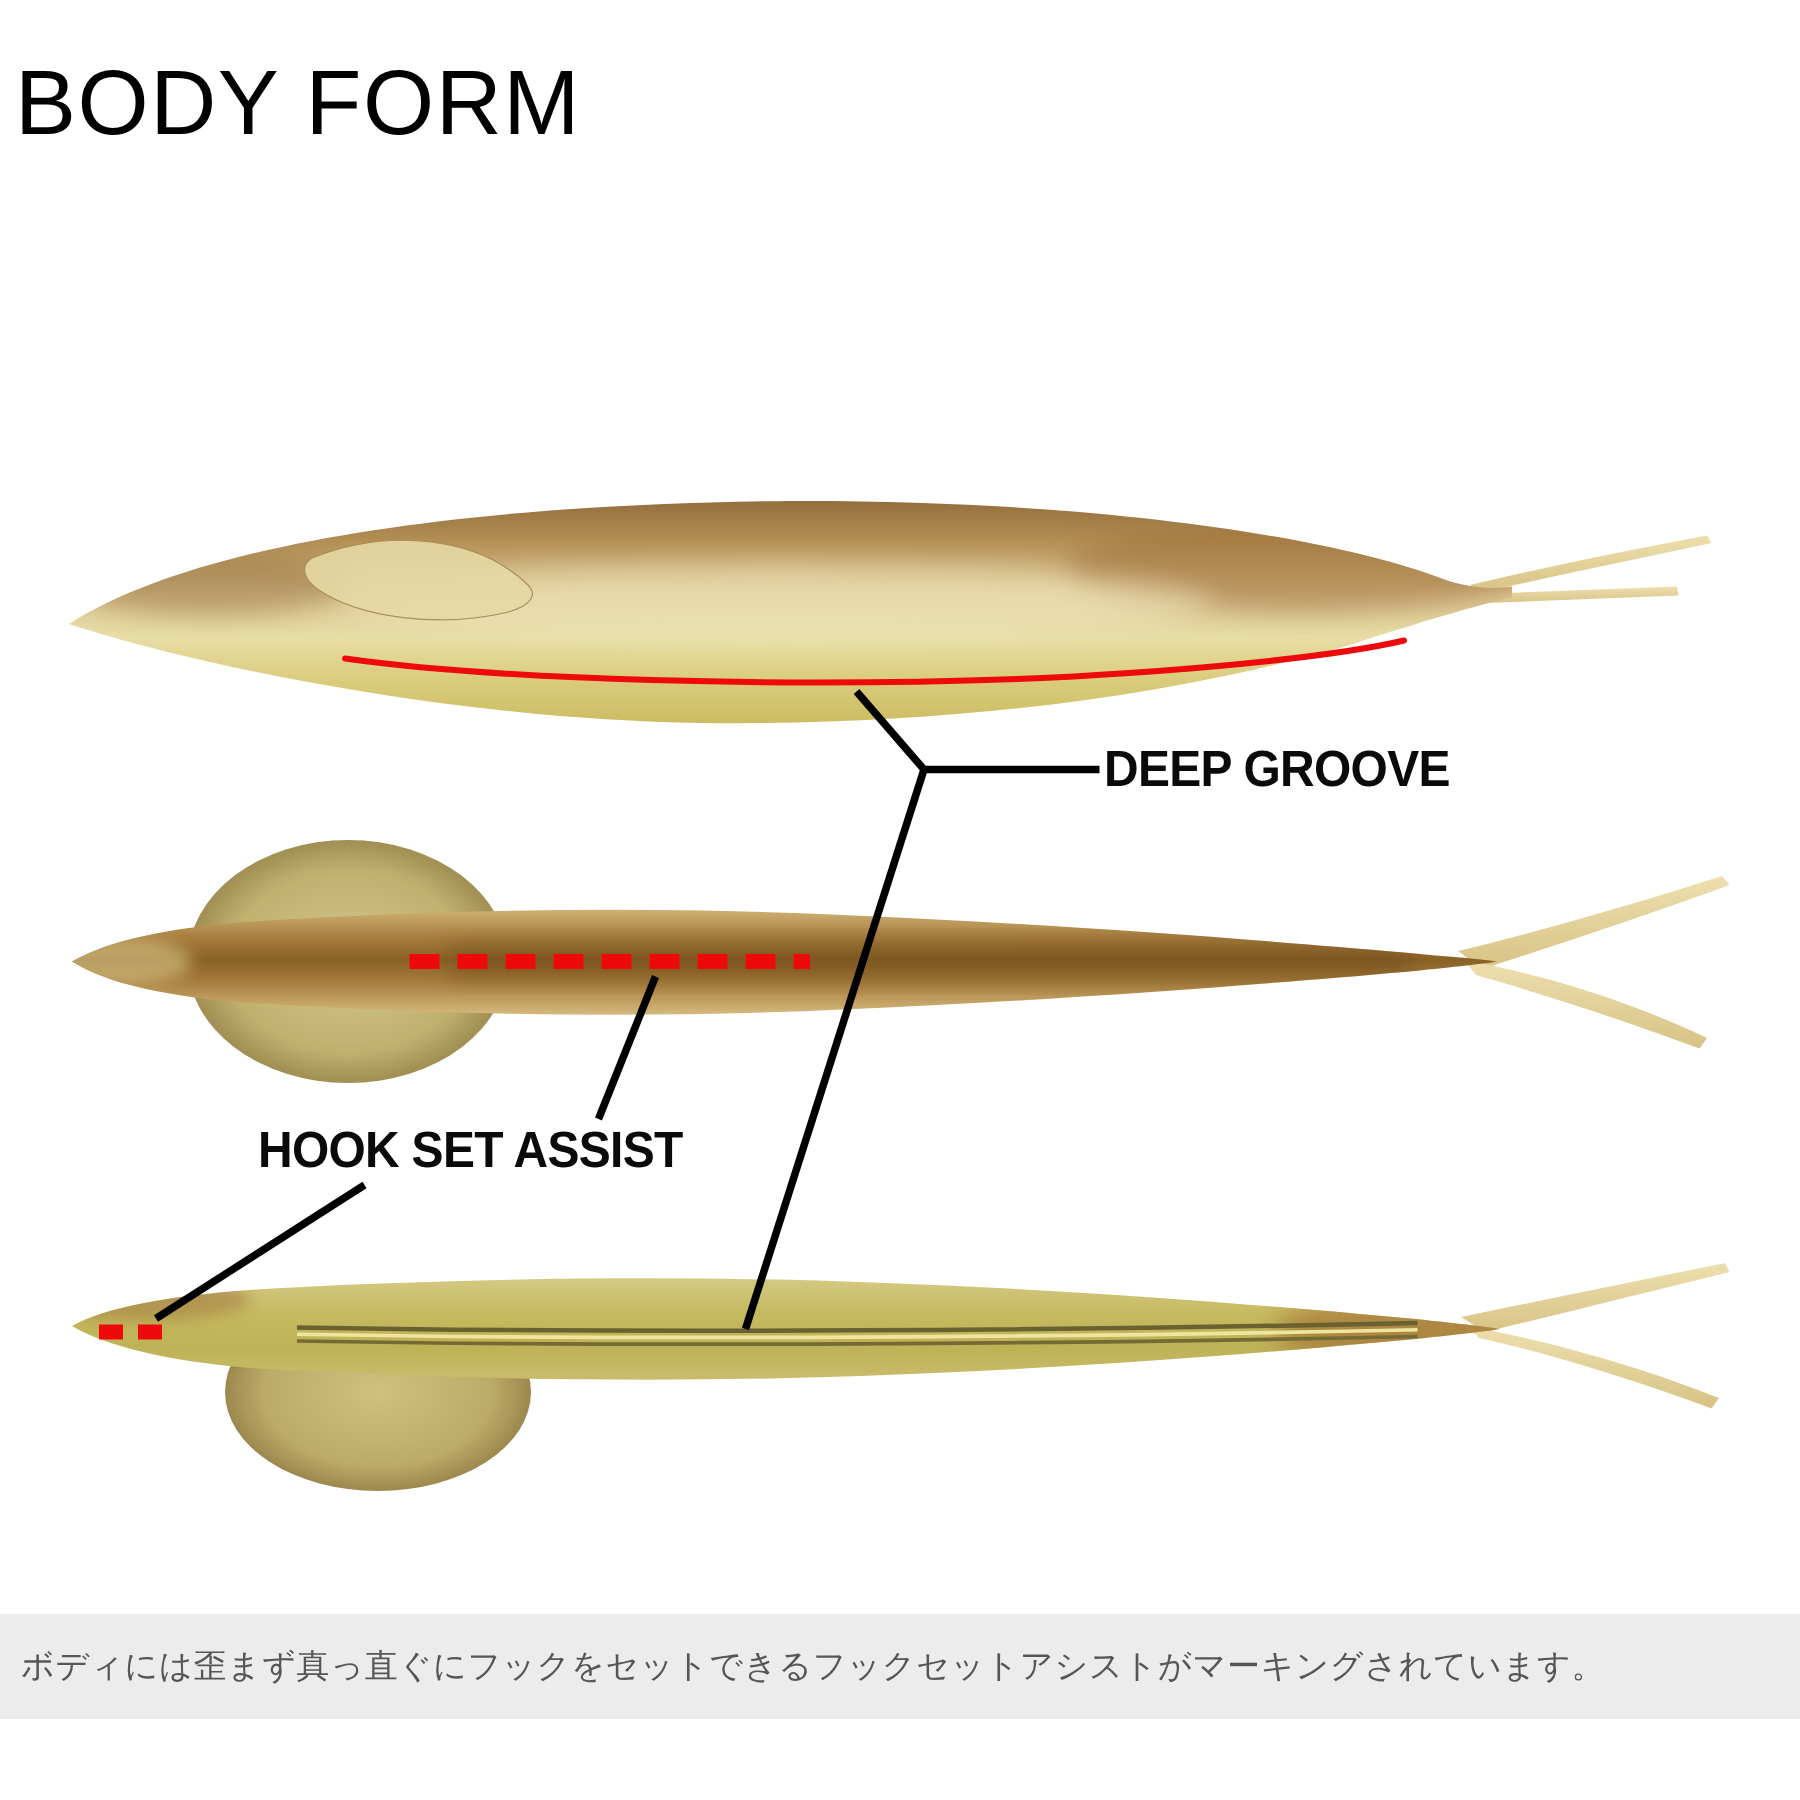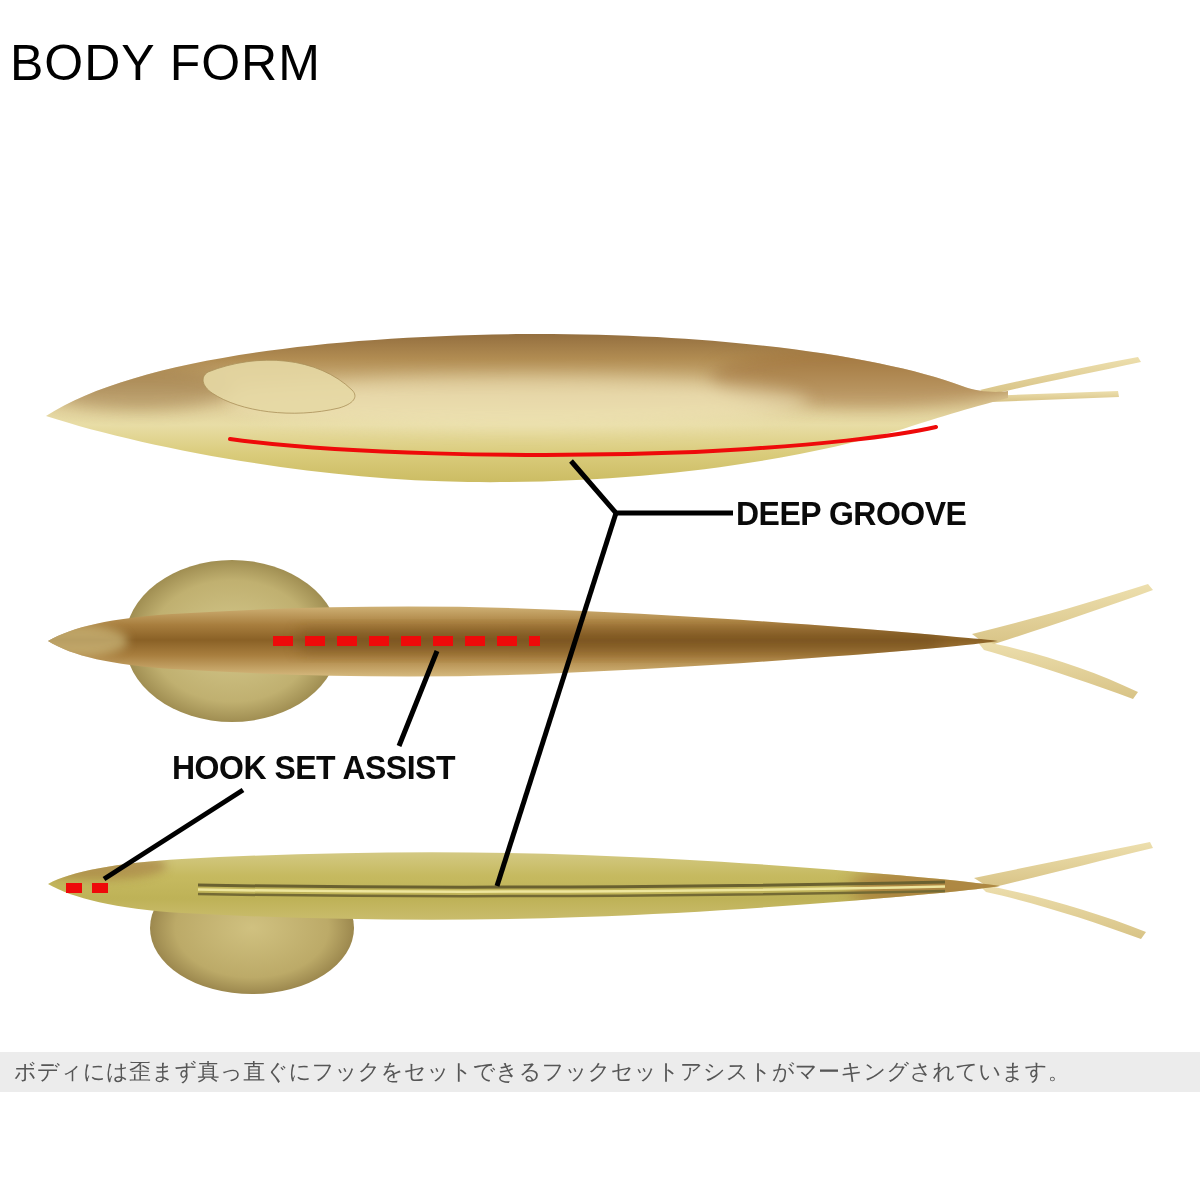--- a/index.html
+++ b/index.html
@@ -6,34 +6,34 @@
   #stage{
     position:relative;
     width:1200px;height:1200px;
     background:#ffffff;
     overflow:hidden;
     font-family:"Liberation Sans", sans-serif;
   }
   #lure-svg{position:absolute;left:0;top:0;}
   .page-title{
     position:absolute;left:10px;top:38px;
-    font-size:50px;font-weight:400;letter-spacing:1px;color:#000;
+    font-size:61px;font-weight:400;letter-spacing:1px;color:#000;
     line-height:1;white-space:nowrap;
   }
   .callout-label{
     position:absolute;
     font-size:34px;font-weight:700;color:#0a0a0a;
     line-height:1;white-space:nowrap;
     transform:scaleX(0.94);transform-origin:left center;
     letter-spacing:-0.5px;
   }
   #deep-groove-label{left:736px;top:496px;}
   #hook-set-label{left:172px;top:750px;}
   .footer-bar{
-    position:absolute;left:0;top:1052px;width:1200px;height:40px;
+    position:absolute;left:0;top:1076px;width:1200px;height:70px;
     background:#ececec;
     display:flex;align-items:center;
   }
   .footer-note{
     padding-left:14px;
     font-size:22px;color:#565656;letter-spacing:0.5px;
     white-space:nowrap;
   }
 </style>
 </head>

